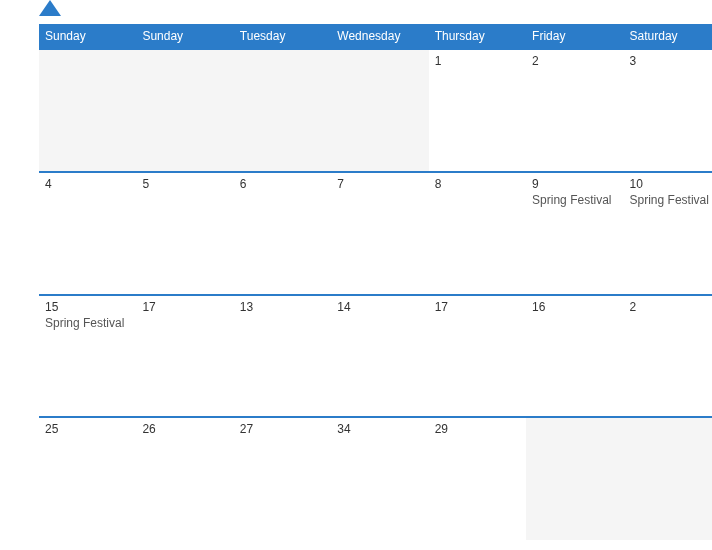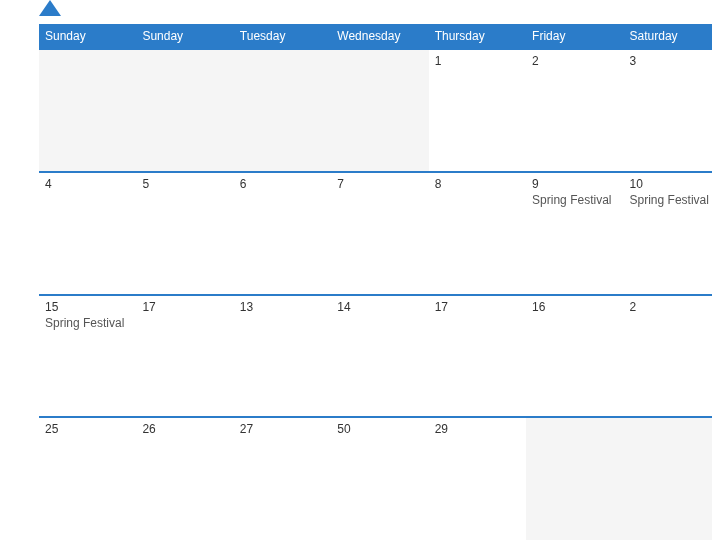--- a/index.html
+++ b/index.html
@@ -198,21 +198,21 @@
           <td>
             <span class="day-number">25</span>
           </td>
           <td>
             <span class="day-number">26</span>
           </td>
           <td>
             <span class="day-number">27</span>
           </td>
           <td>
-            <span class="day-number">50</span>
+            <span class="day-number">34</span>
           </td>
           <td>
             <span class="day-number">29</span>
           </td>
           <td class="empty"></td>
           <td class="empty"></td>
         </tr>
       </tbody>
   </table>
 </div>

